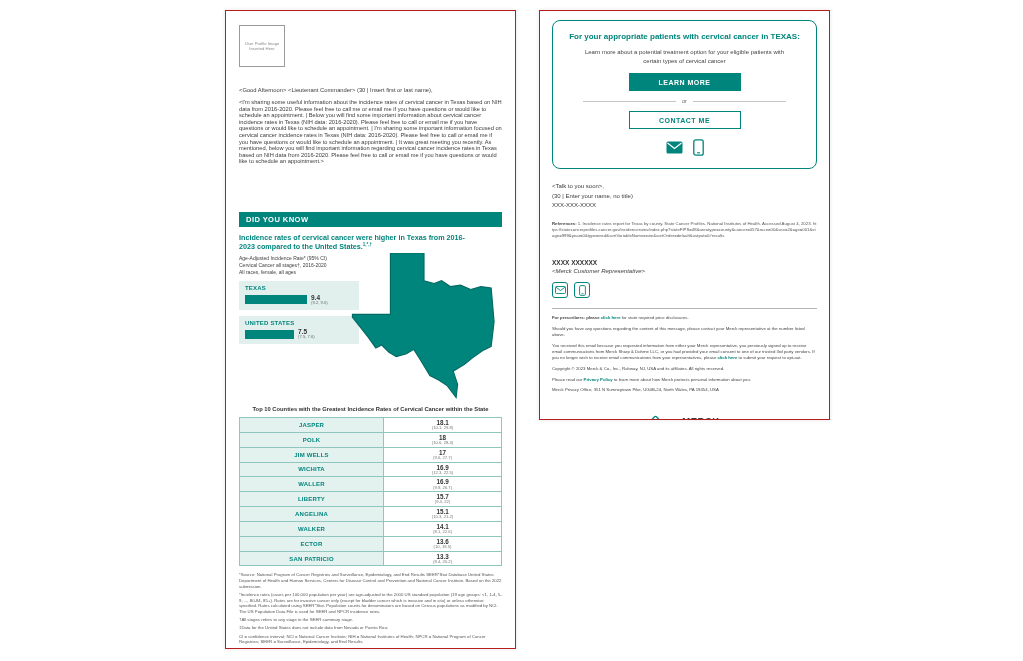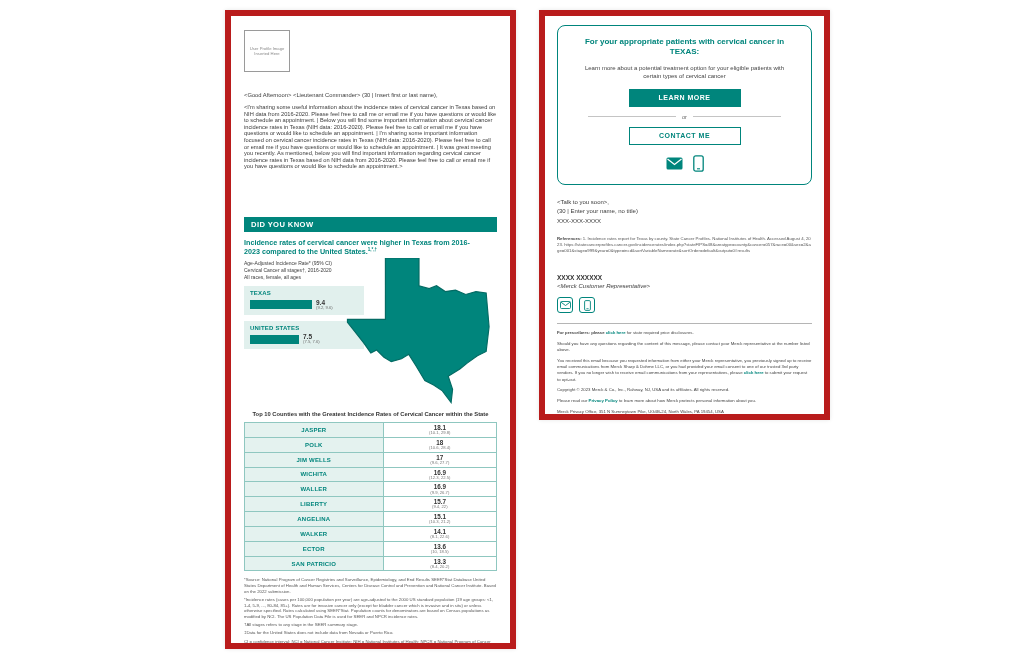--- a/index.html
+++ b/index.html
@@ -1,18 +1,18 @@
 <!DOCTYPE html>
 <html><head>
 <meta charset="utf-8">
 <style>
   * { box-sizing: border-box; }
   body { margin:0; background:#ffffff; font-family:"Liberation Sans", sans-serif; }
   .canvas { position:relative; width:1023px; height:661px; background:#ffffff; overflow:hidden; }
-  .page { position:absolute; background:#fff; border:6px solid #b91c1c; box-shadow:0 0 4px rgba(0,0,0,.10); overflow:hidden; }
+  .page { position:absolute; background:#fff; border:1px solid #b91c1c; box-shadow:0 0 4px rgba(0,0,0,.10); overflow:hidden; }
   .page-left  { left:225px; top:10px; width:291px; height:639px; padding:14px 13px; }
   .page-right { left:539px; top:10px; width:291px; height:410px; padding:9px 12px; }
 
   
   .profile-box { width:46px; height:42px; border:1px solid #9a9a9a; display:flex; align-items:center; justify-content:center;
                  text-align:center; font-size:4.2px; line-height:1.3; color:#8a8a8a; padding:3px; margin-bottom:20px; }
   .greeting  { font-size:5.8px; color:#3c3c3c; margin:0 0 6px; }
   .body-text { font-size:5.7px; line-height:1.16; color:#3c3c3c; margin:0 0 12px; }
   .dyk-banner { background:#00857C; color:#fff; font-size:7.6px; font-weight:bold; letter-spacing:.4px; padding:3px 7px;margin-top:47px; }
   .headline { color:#00857C; font-weight:bold; font-size:7.2px; line-height:1.25; margin:6px 0 4px; width:240px; }

